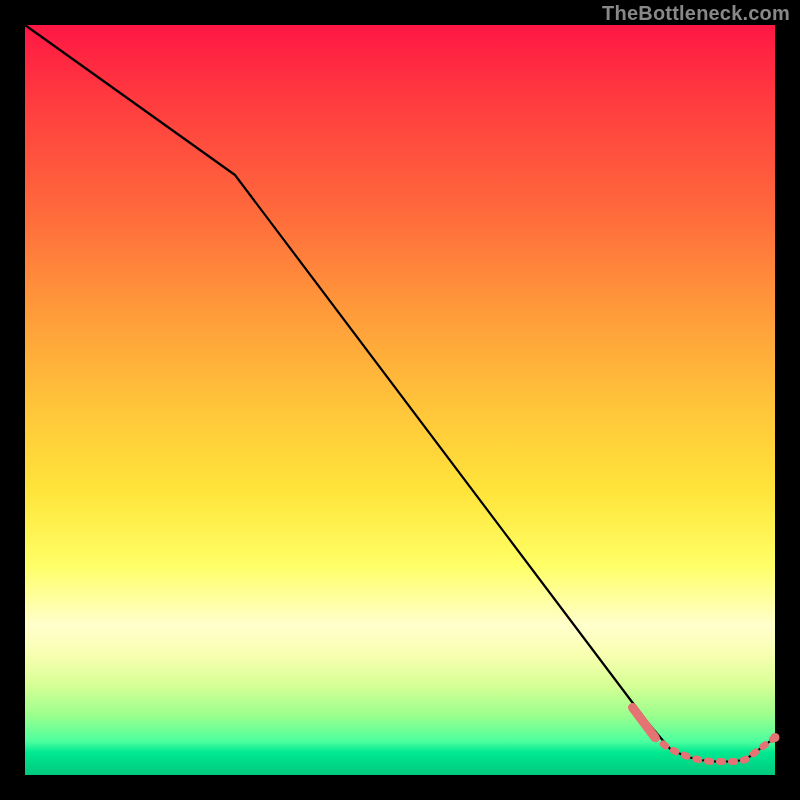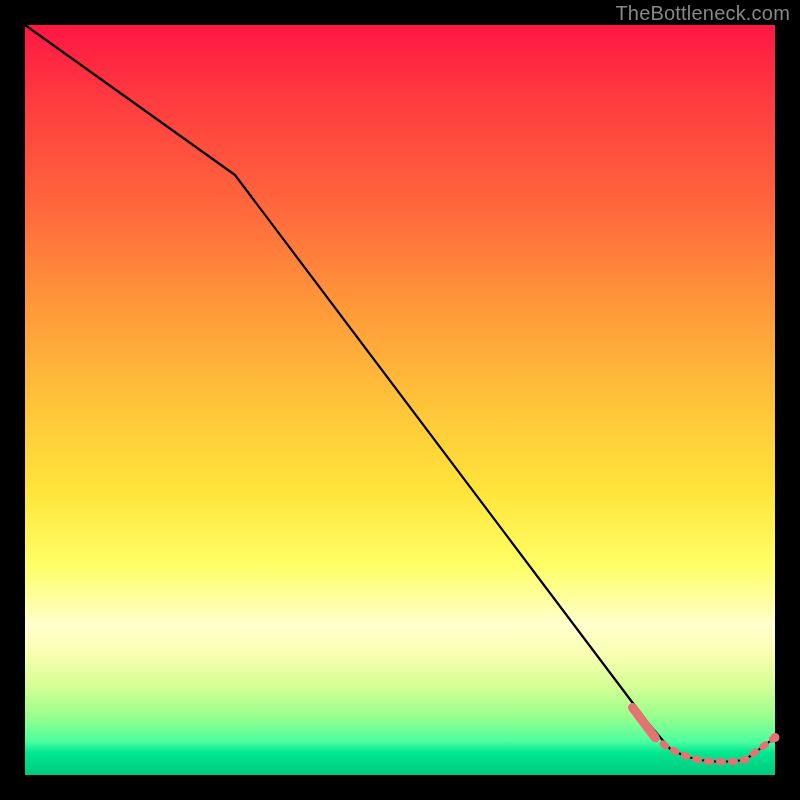--- a/index.html
+++ b/index.html
@@ -40,21 +40,21 @@
       #00e890 97%,
       #00c97e 100%
     );
   }
   .watermark {
     position: absolute;
     top: 2px;
     right: 10px;
     color: #888;
     font-size: 20px;
-    font-weight: 400;
+    font-weight: 700;
     letter-spacing: 0.2px;
     user-select: none;
   }
   svg.curve {
     position: absolute;
     left: 0;
     top: 0;
     width: 750px;
     height: 750px;
     overflow: visible;

